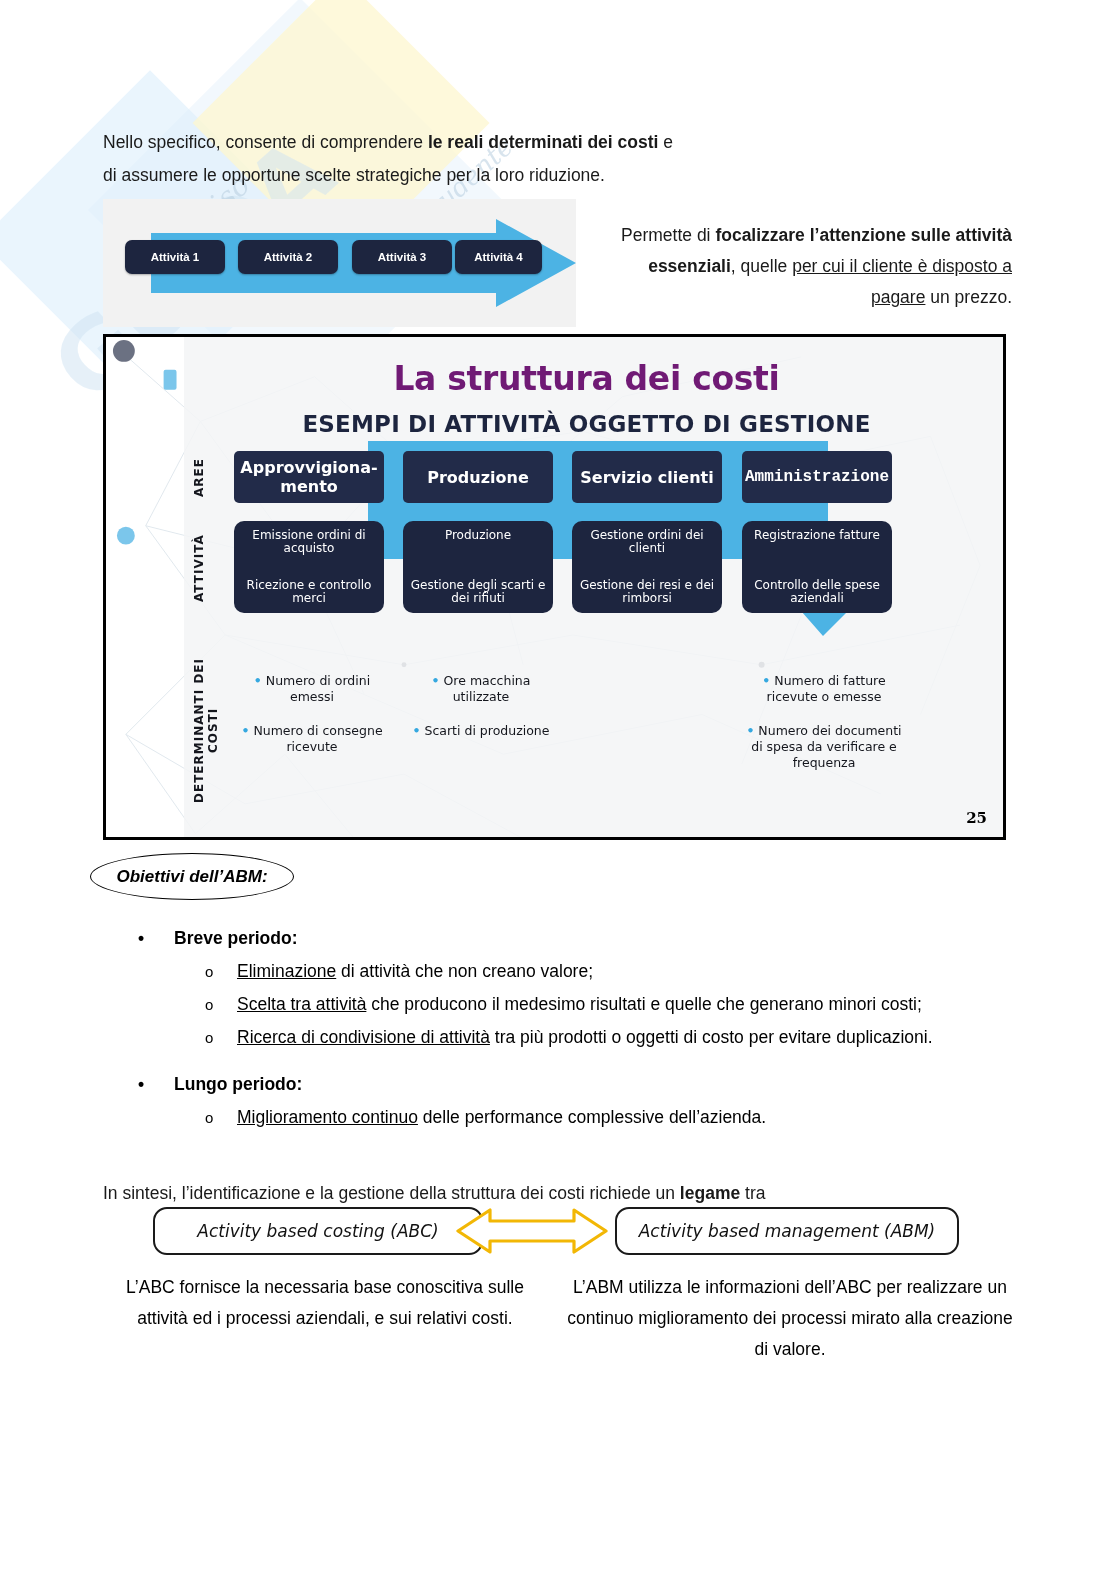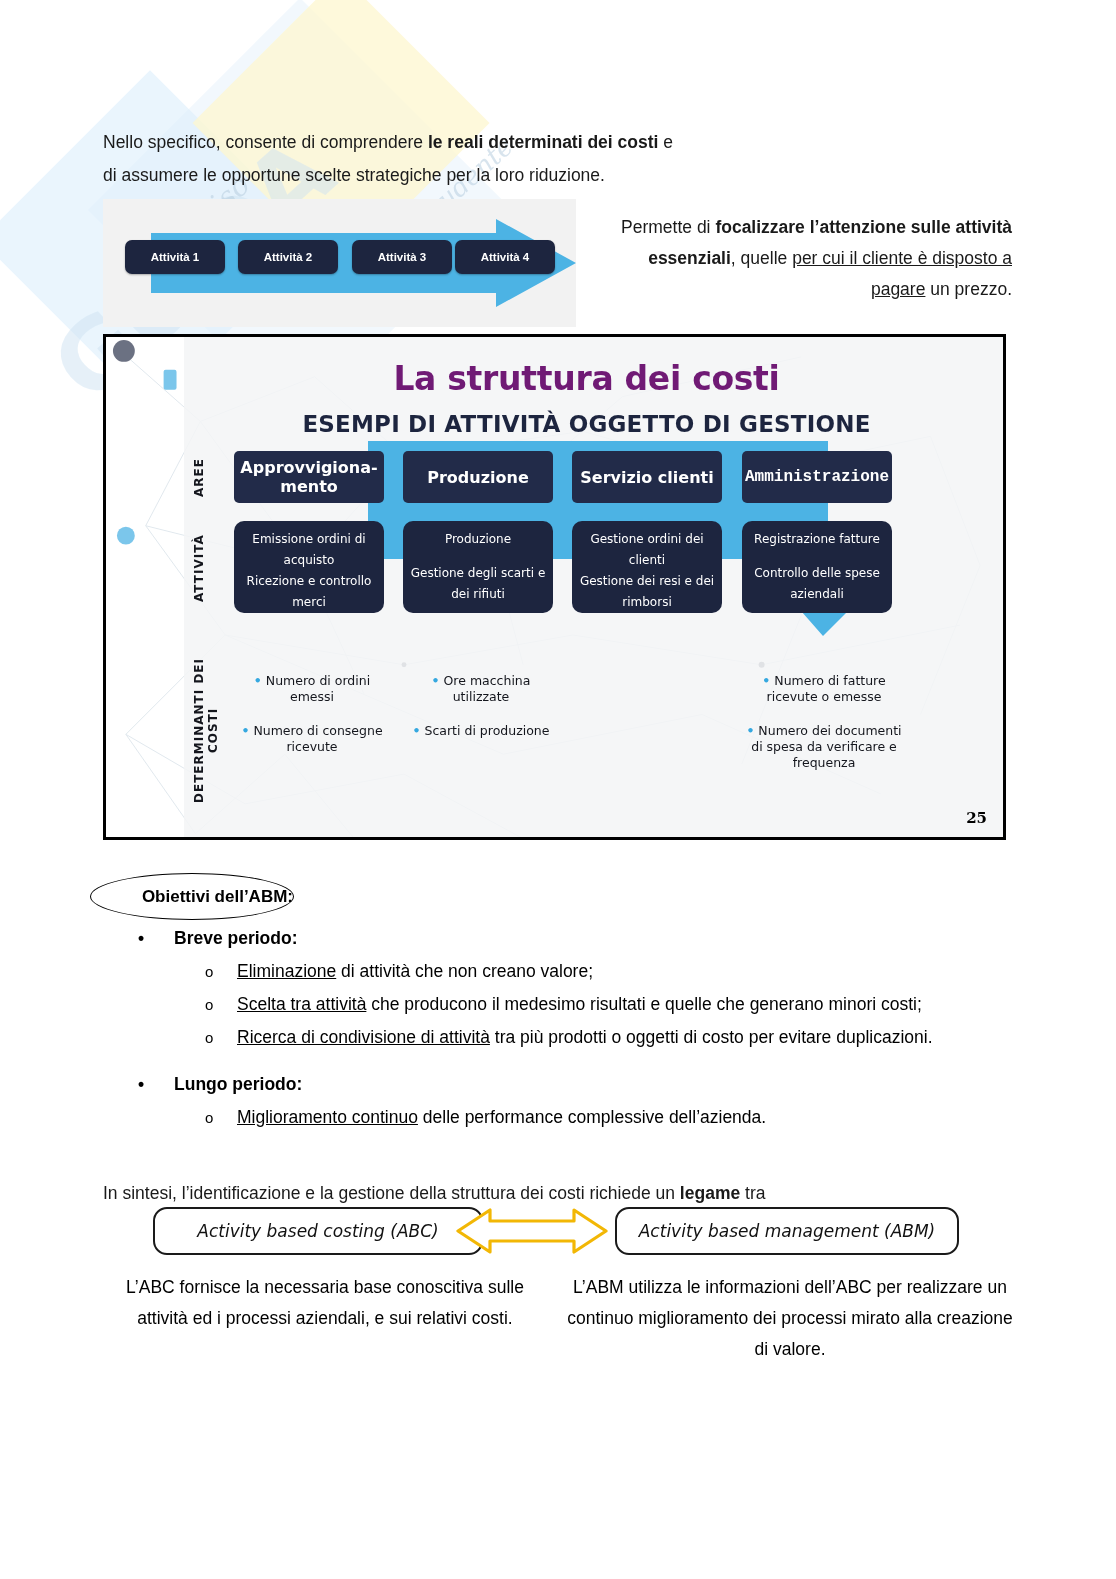--- a/index.html
+++ b/index.html
@@ -146,21 +146,21 @@
     position:absolute; top:184px;
     height:92px;
     background:#1d253f;
     border-radius:10px;
     color:#fff;
     font-size:12px;
     text-align:center;
     display:flex; flex-direction:column;
     justify-content:space-between;
     padding:8px 6px;
-    line-height:21px;
+    line-height:13px;
     font-family:"DejaVu Sans", sans-serif;
   }
   .det-col {
     position:absolute; top:336px;
     font-size:12.5px;
     color:#14161d;
     text-align:center;
     line-height:16px;
     font-family:"DejaVu Sans", sans-serif;
   }
@@ -168,26 +168,26 @@
   .det-dot { color:#35a8e0; font-weight:bold; }
   .slide-num {
     position:absolute; right:16px; bottom:10px;
     font-size:15px; font-weight:bold;
     color:#000;
     font-family:"DejaVu Serif", serif;
   }
 
   
   .oval {
-    position:absolute; left:90px; top:873px;
+    position:absolute; left:90px; top:853px;
     width:204px; height:47px;
     border:1.6px solid #000;
     border-radius:50%;
-    display:flex; align-items:center; justify-content:flex-end;
-    font-size:17px; font-weight:bold; 
+    display:flex; align-items:center; justify-content:center;
+    font-size:17px; font-weight:bold; font-style:italic;
     z-index:3;
   }
 
   
   .l1 {
     position:absolute;
     font-size:17.5px; font-weight:bold;
     z-index:3;
   }
   .l1 .bullet { position:absolute; left:0; top:0; }
@@ -241,24 +241,24 @@
     <span>di assumere le opportune scelte strategiche per la loro riduzione.</span>
   </div>
 
   <div class="banner">
     <svg class="banner-arrow" viewBox="0 0 425 88" preserveAspectRatio="none">
       <polygon points="0,14 345,14 345,0 425,44 345,88 345,74 0,74" fill="#4cb3e4"></polygon>
     </svg>
     <div class="act-box" style="left:22px; width:100px;">Attività 1</div>
     <div class="act-box" style="left:135px; width:100px;">Attività 2</div>
     <div class="act-box" style="left:249px; width:100px;">Attività 3</div>
-    <div class="act-box" style="left:352px; width:100px;">Attività 4</div>
-  </div>
-
-  <div class="para" style="left:598px; top:212px; width:414px; text-align:right; line-height:31px;">
+    <div class="act-box" style="left:352px; width:87px;">Attività 4</div>
+  </div>
+
+  <div class="para" style="left:598px; top:220px; width:414px; text-align:right; line-height:31px;">
     <span>Permette di </span><span class="b">focalizzare l’attenzione sulle attività</span>
     <span class="b">essenziali</span><span>, quelle </span><span class="u">per cui il cliente è disposto a</span>
     <span class="u">pagare</span><span> un prezzo.</span>
   </div>
 
   <div class="slide">
 
     <svg class="slide-bg" viewBox="0 0 903 506" preserveAspectRatio="none">
       <rect x="0" y="0" width="903" height="506" fill="#ffffff"></rect>
       <g stroke="#c9d6e0" stroke-width="1" fill="none" opacity=".85">

